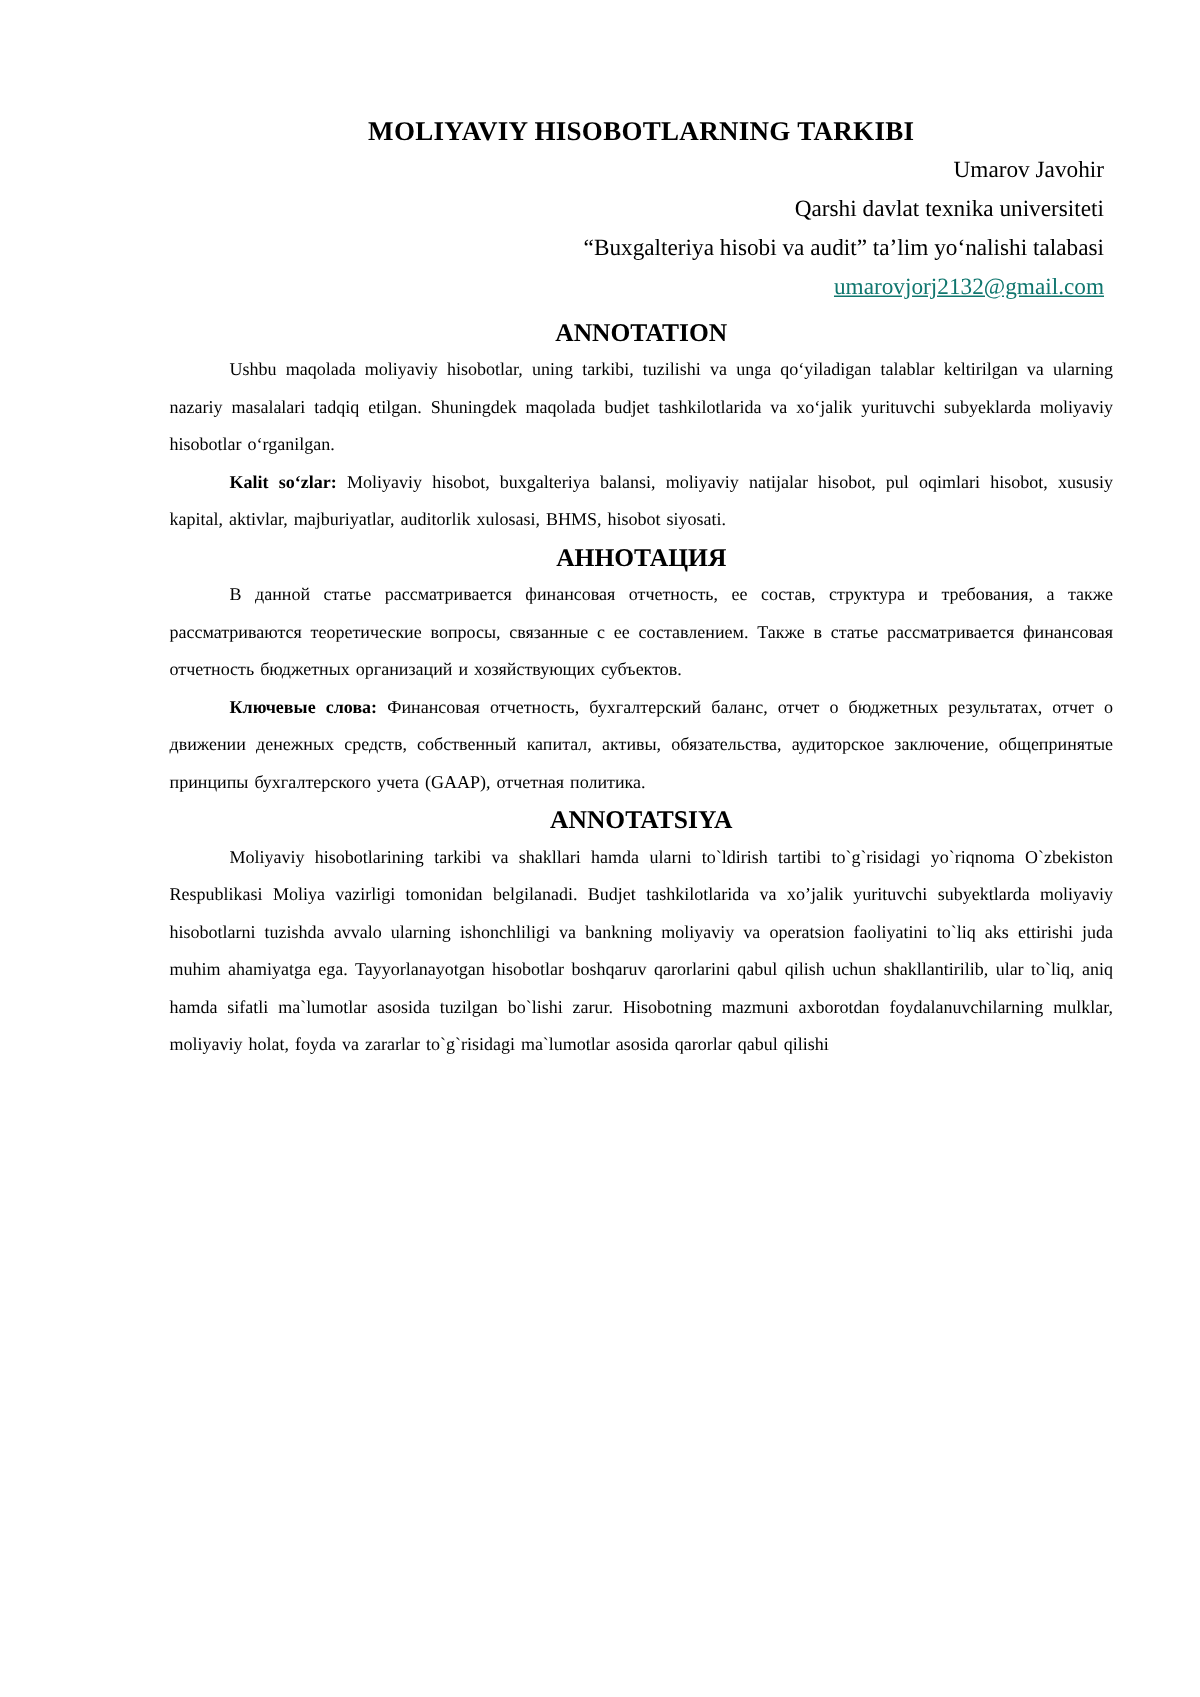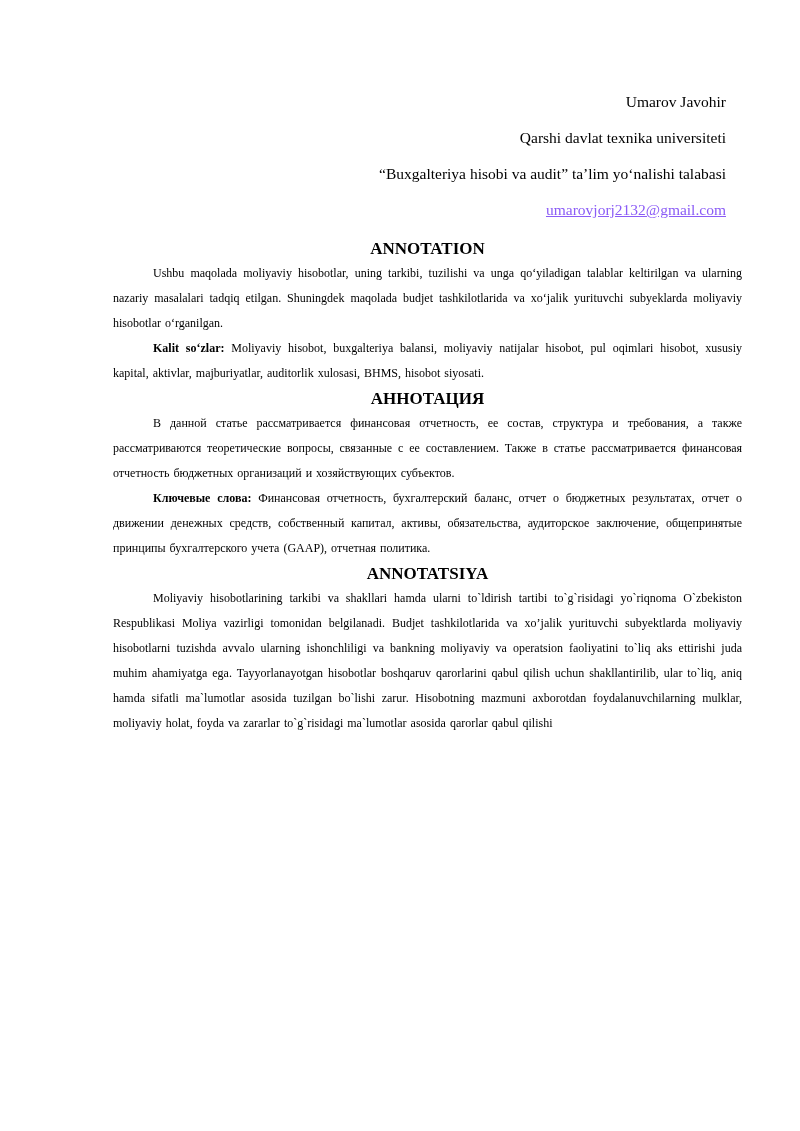--- a/index.html
+++ b/index.html
@@ -25,23 +25,23 @@
     font-weight: bold;
     text-align: center;
     letter-spacing: 0.2px;
   }
   .author-block {
     margin: 0;
     text-align: right;
     font-size: 15.5px;
     line-height: 20px;
   }
-  .author-block div { margin: 16px; }
+  .author-block div { margin: 6px; }
   a.doc-link {
-    color: #8b5cf6;
+    color: #0f766e;
     text-decoration: underline;
     cursor: pointer;
   }
   .section-heading {
     margin: 0;
     font-size: 17px;
     line-height: 25px;
     font-weight: bold;
     text-align: center;
   }
@@ -54,20 +54,21 @@
     text-indent: 40px;
     word-spacing: 1px;
   }
   .kw-label { font-weight: bold; }
 </style>
 </head>
 <body>
 
 <div class="page">
 
+  <h1 class="paper-title">MOLIYAVIY HISOBOTLARNING TARKIBI</h1>
 
   <div class="author-block">
     <div>Umarov Javohir</div>
     <div>Qarshi davlat texnika universiteti</div>
     <div>“Buxgalteriya hisobi va audit” ta’lim yo‘nalishi talabasi</div>
     <div>
       <a class="doc-link" href="#">umarovjorj2132@gmail.com</a>
     </div>
   </div>
 

